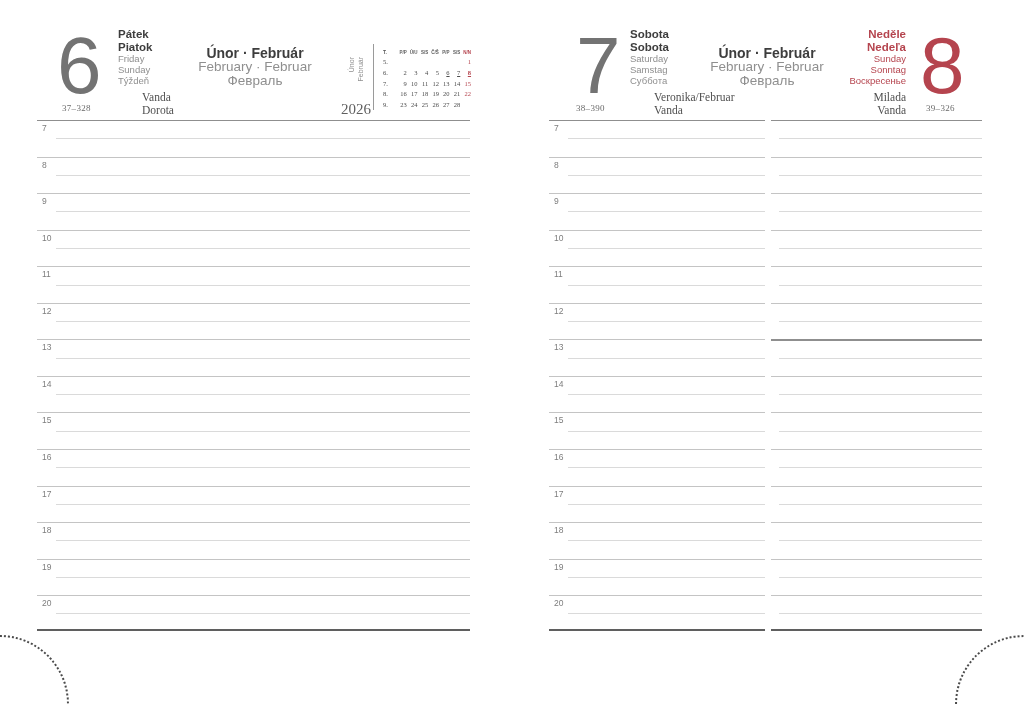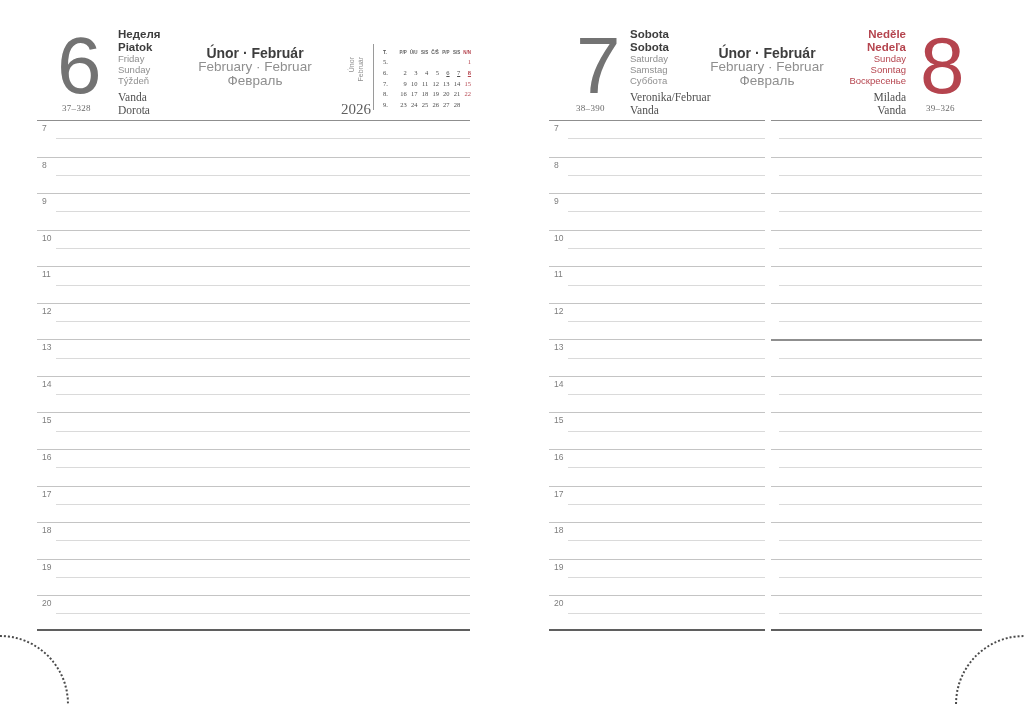--- a/index.html
+++ b/index.html
@@ -11,21 +11,21 @@
   .big-num{font-size:80px;line-height:80px;color:#737373;letter-spacing:-1px;}
   .big-num.red{color:var(--red,#b5444e);}
 
   
   .doy{font-family:"Liberation Serif",serif;font-size:9px;color:#6a6a6a;letter-spacing:.3px;}
 
   
   .names{line-height:0;}
   .n-bold{font-size:11.5px;font-weight:bold;line-height:12.5px;color:#3d3d3d;}
   .n-light{font-size:9.5px;line-height:11px;color:#8f8f8f;}
-  .n-serif{font-family:"Liberation Serif",serif;font-size:11.5px;line-height:12.5px;color:#4f4f4f;}
+  .n-serif{font-family:"Liberation Serif",serif;font-size:11.5px;line-height:12.5px;color:#4f4f4f;margin-left:24px;}
   .nd-gap{margin-top:5px;}
   .names.red .n-bold,.names.red .n-light{color:var(--red,#b5444e);}
   .ta-r{text-align:right;}
 
   
   .month-block{text-align:center;}
   .m1{font-size:14px;font-weight:bold;line-height:14px;color:#3d3d3d;}
   .m2,.m3{font-size:13.5px;line-height:13.5px;color:#8f8f8f;}
 
   
@@ -65,21 +65,21 @@
 </style>
 </head>
 <body>
 
 <div id="page">
 
   <div class="abs big-num" style="left:57px;top:26px;">6</div>
   <div class="abs doy" style="left:62px;top:103px;">37–328</div>
 
   <div class="abs names" style="left:118px;top:28px;">
-    <div class="n-bold">Неделя</div>
+    <div class="n-bold">Pátek</div>
     <div class="n-bold">Piatok</div>
     <div class="n-light">Friday</div>
     <div class="n-light">Sunday</div>
     <div class="n-light">Týždeň</div>
     <div class="n-serif nd-gap">Vanda</div>
     <div class="n-serif">Dorota</div>
   </div>
 
   <div class="abs month-block" style="left:150px;top:46px;width:210px;">
     <div class="m1">Únor · Február</div>

